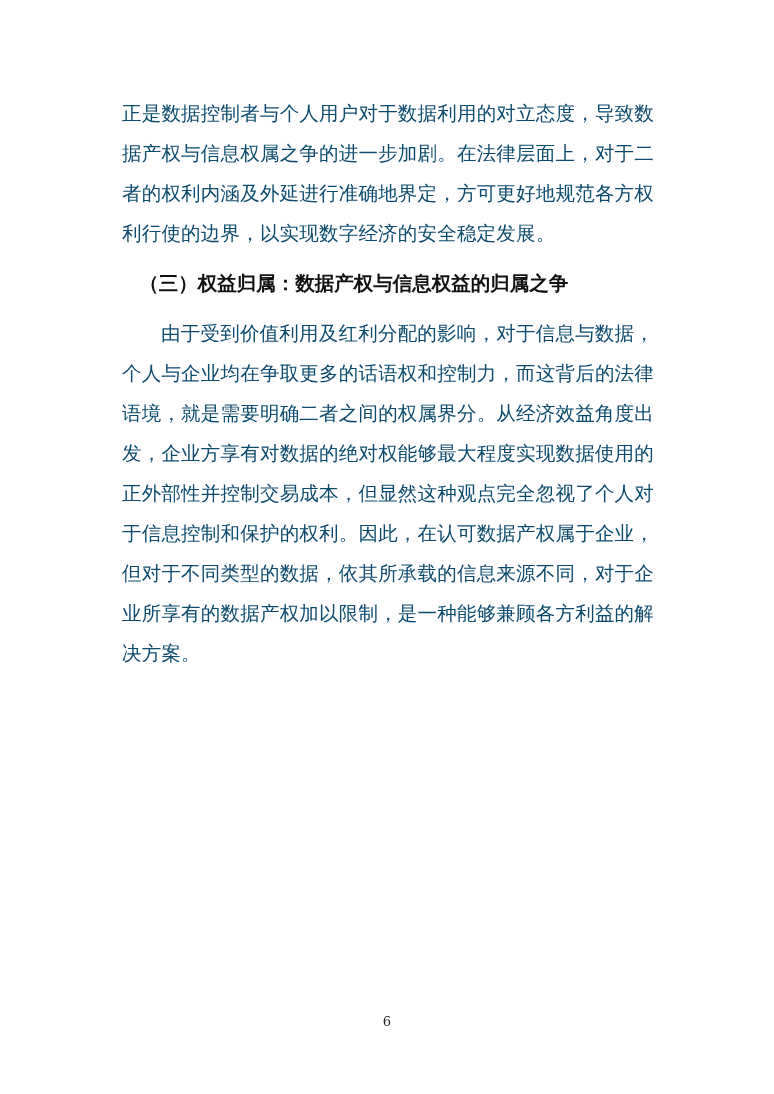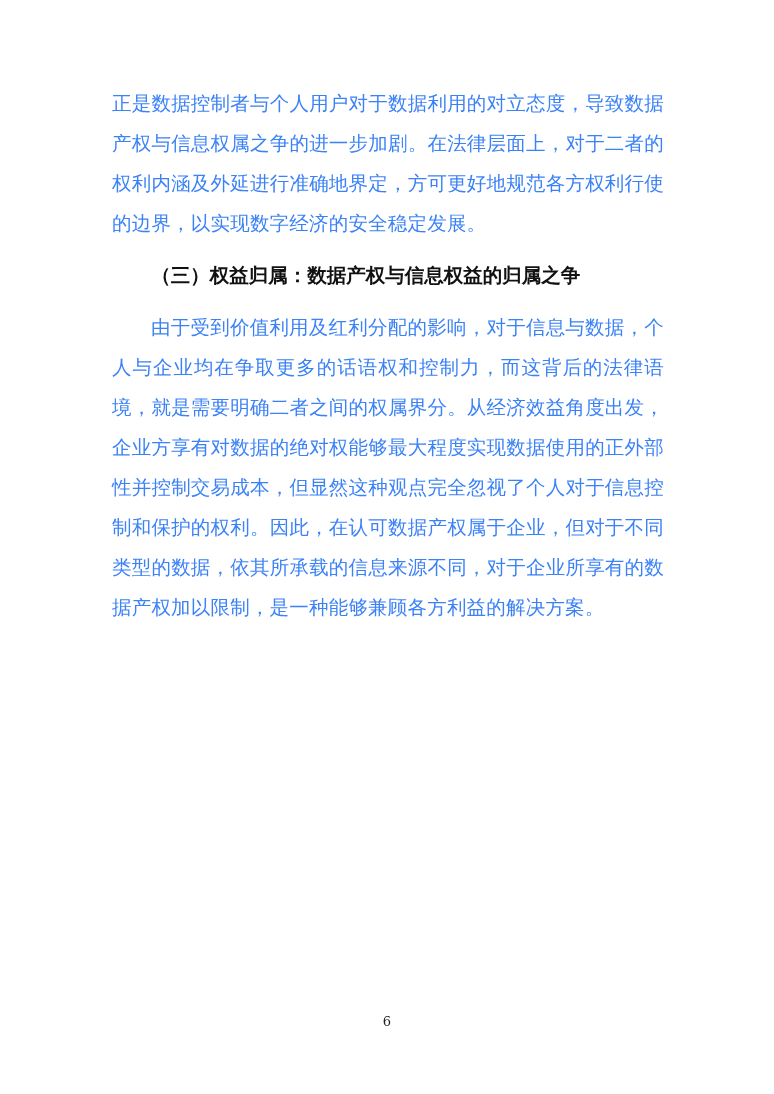--- a/index.html
+++ b/index.html
@@ -21,36 +21,36 @@
   }
   .page-body {
     position: absolute;
     left: 112px;
     top: 84px;
     width: 552px;
   }
   .para {
     font-size: 19.5px;
     line-height: 40px;
-    color: #3b82f6;
+    color: #0c4a6e;
     text-align: justify;
     text-justify: inter-ideograph;
-    margin: 0;
+    margin: 10px;
     letter-spacing: 0.2px;
     font-family: "DejaVu Serif", "Liberation Serif", serif;
   }
   .para.indent {
     text-indent: 2em;
   }
   .heading {
     font-size: 19.5px;
     line-height: 40px;
     color: #111;
     font-weight: bold;
-    margin: 12px;
+    margin: 0;
     text-indent: 1.4em;
     font-family: "DejaVu Serif", "Liberation Serif", serif;
   }
   .page-number {
     position: absolute;
     left: 0;
     right: 0;
     top: 1014px;
     text-align: center;
     font-size: 13px;

